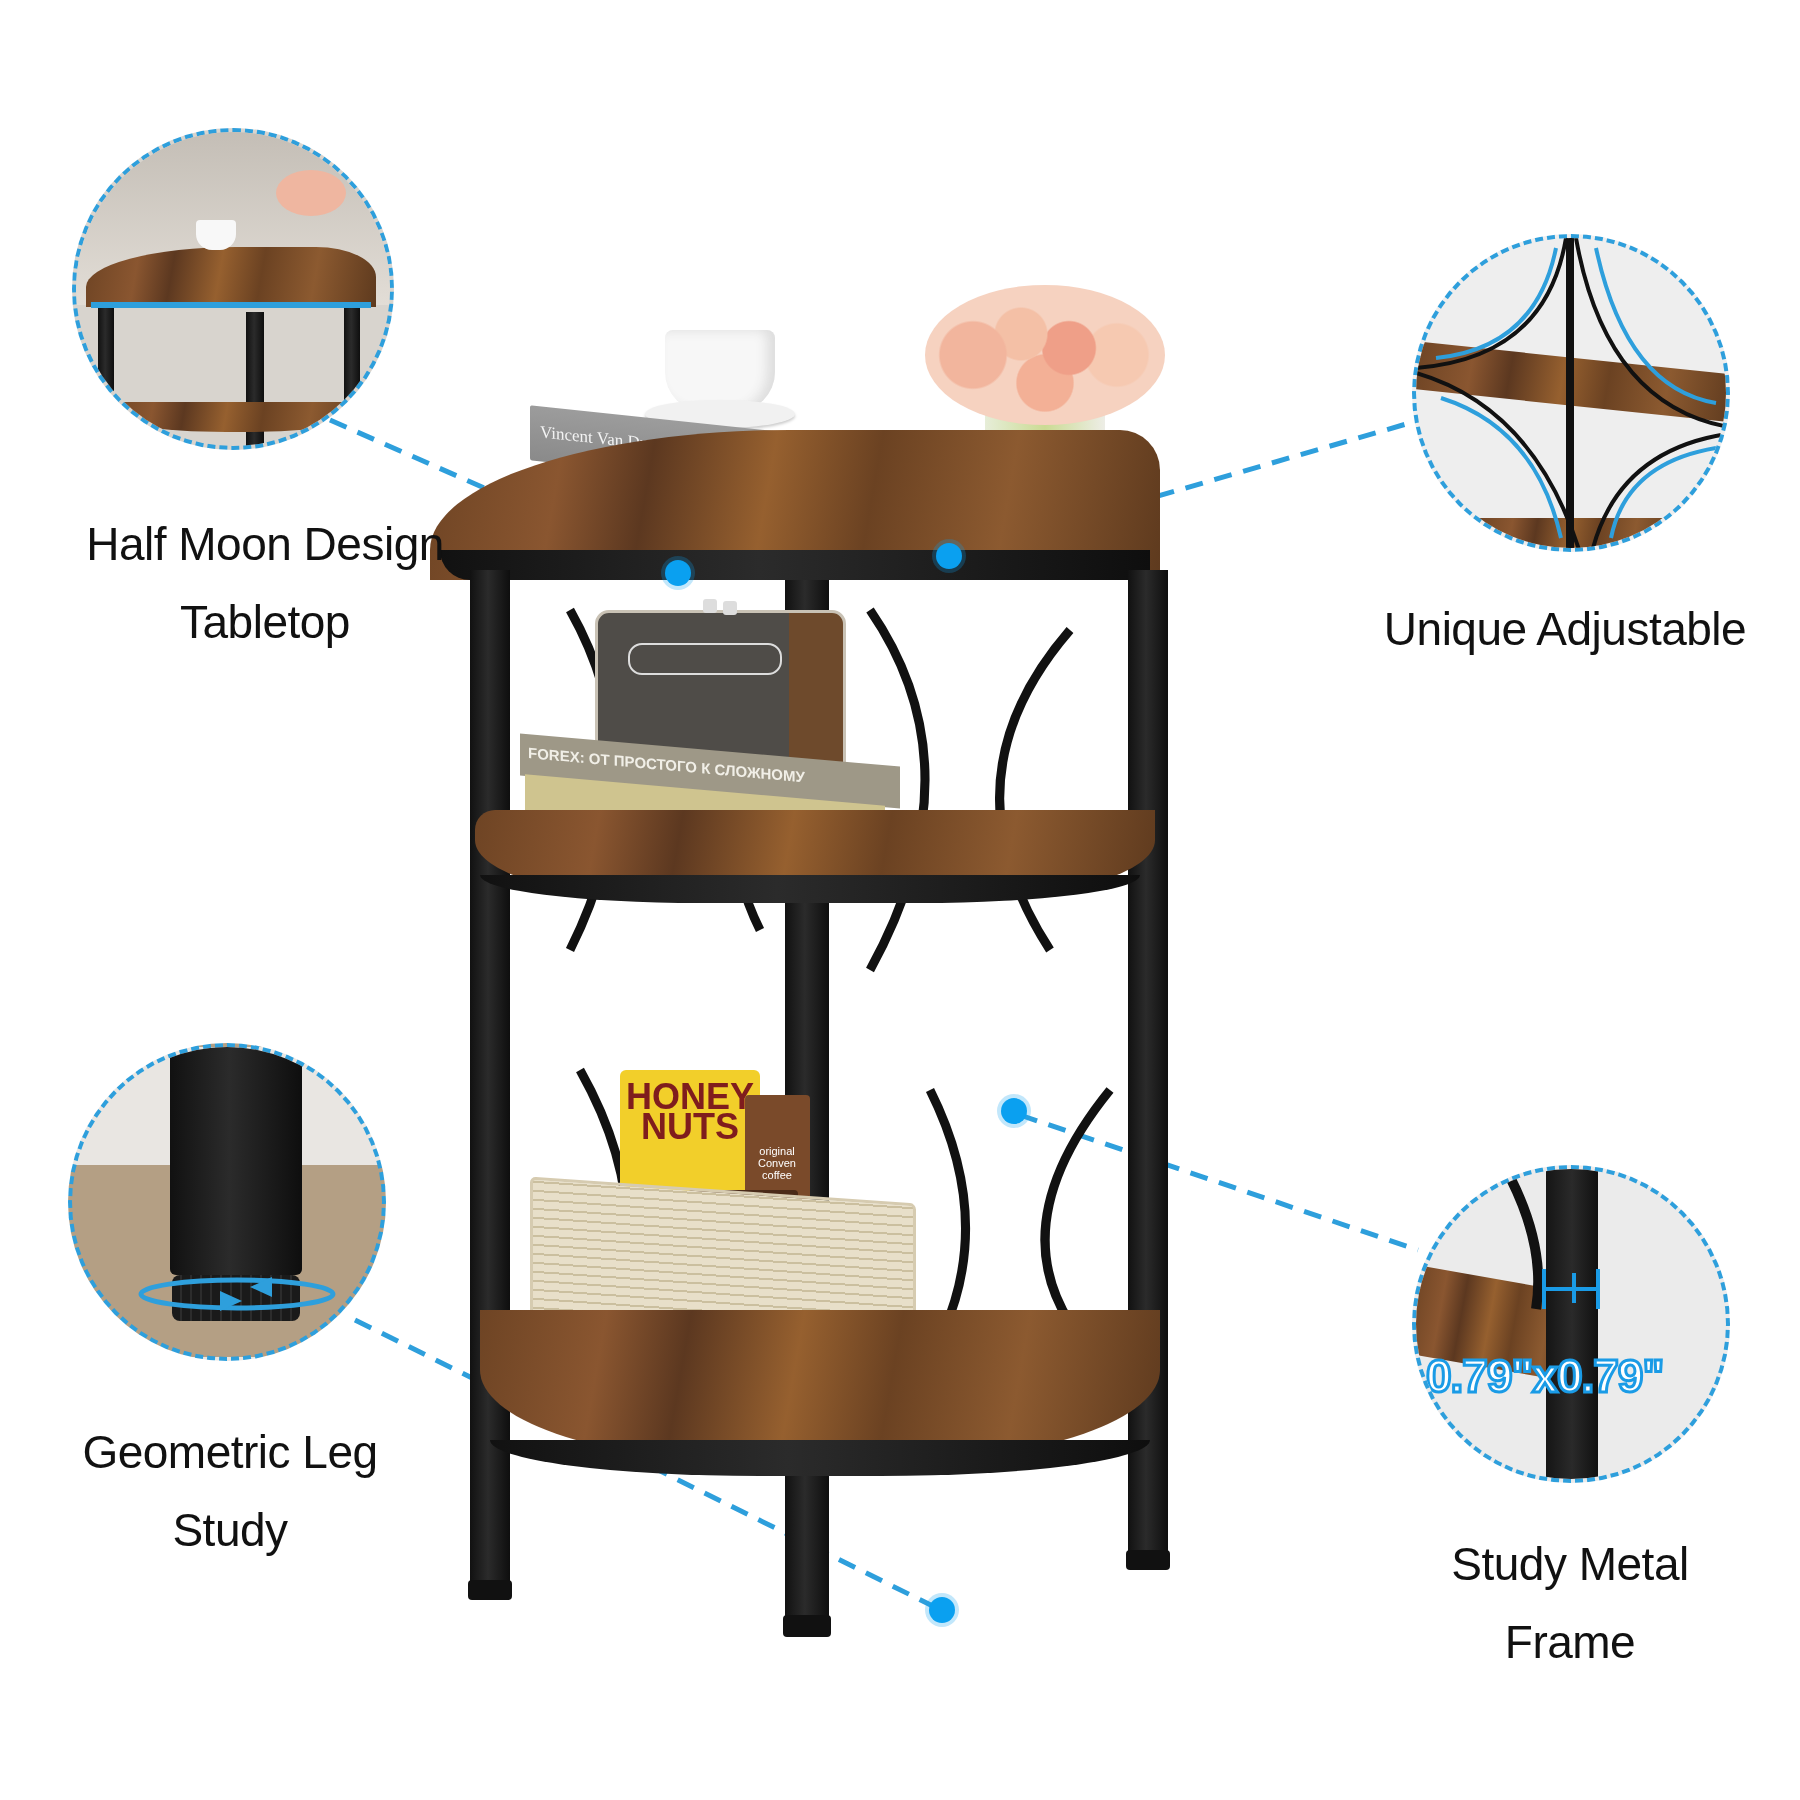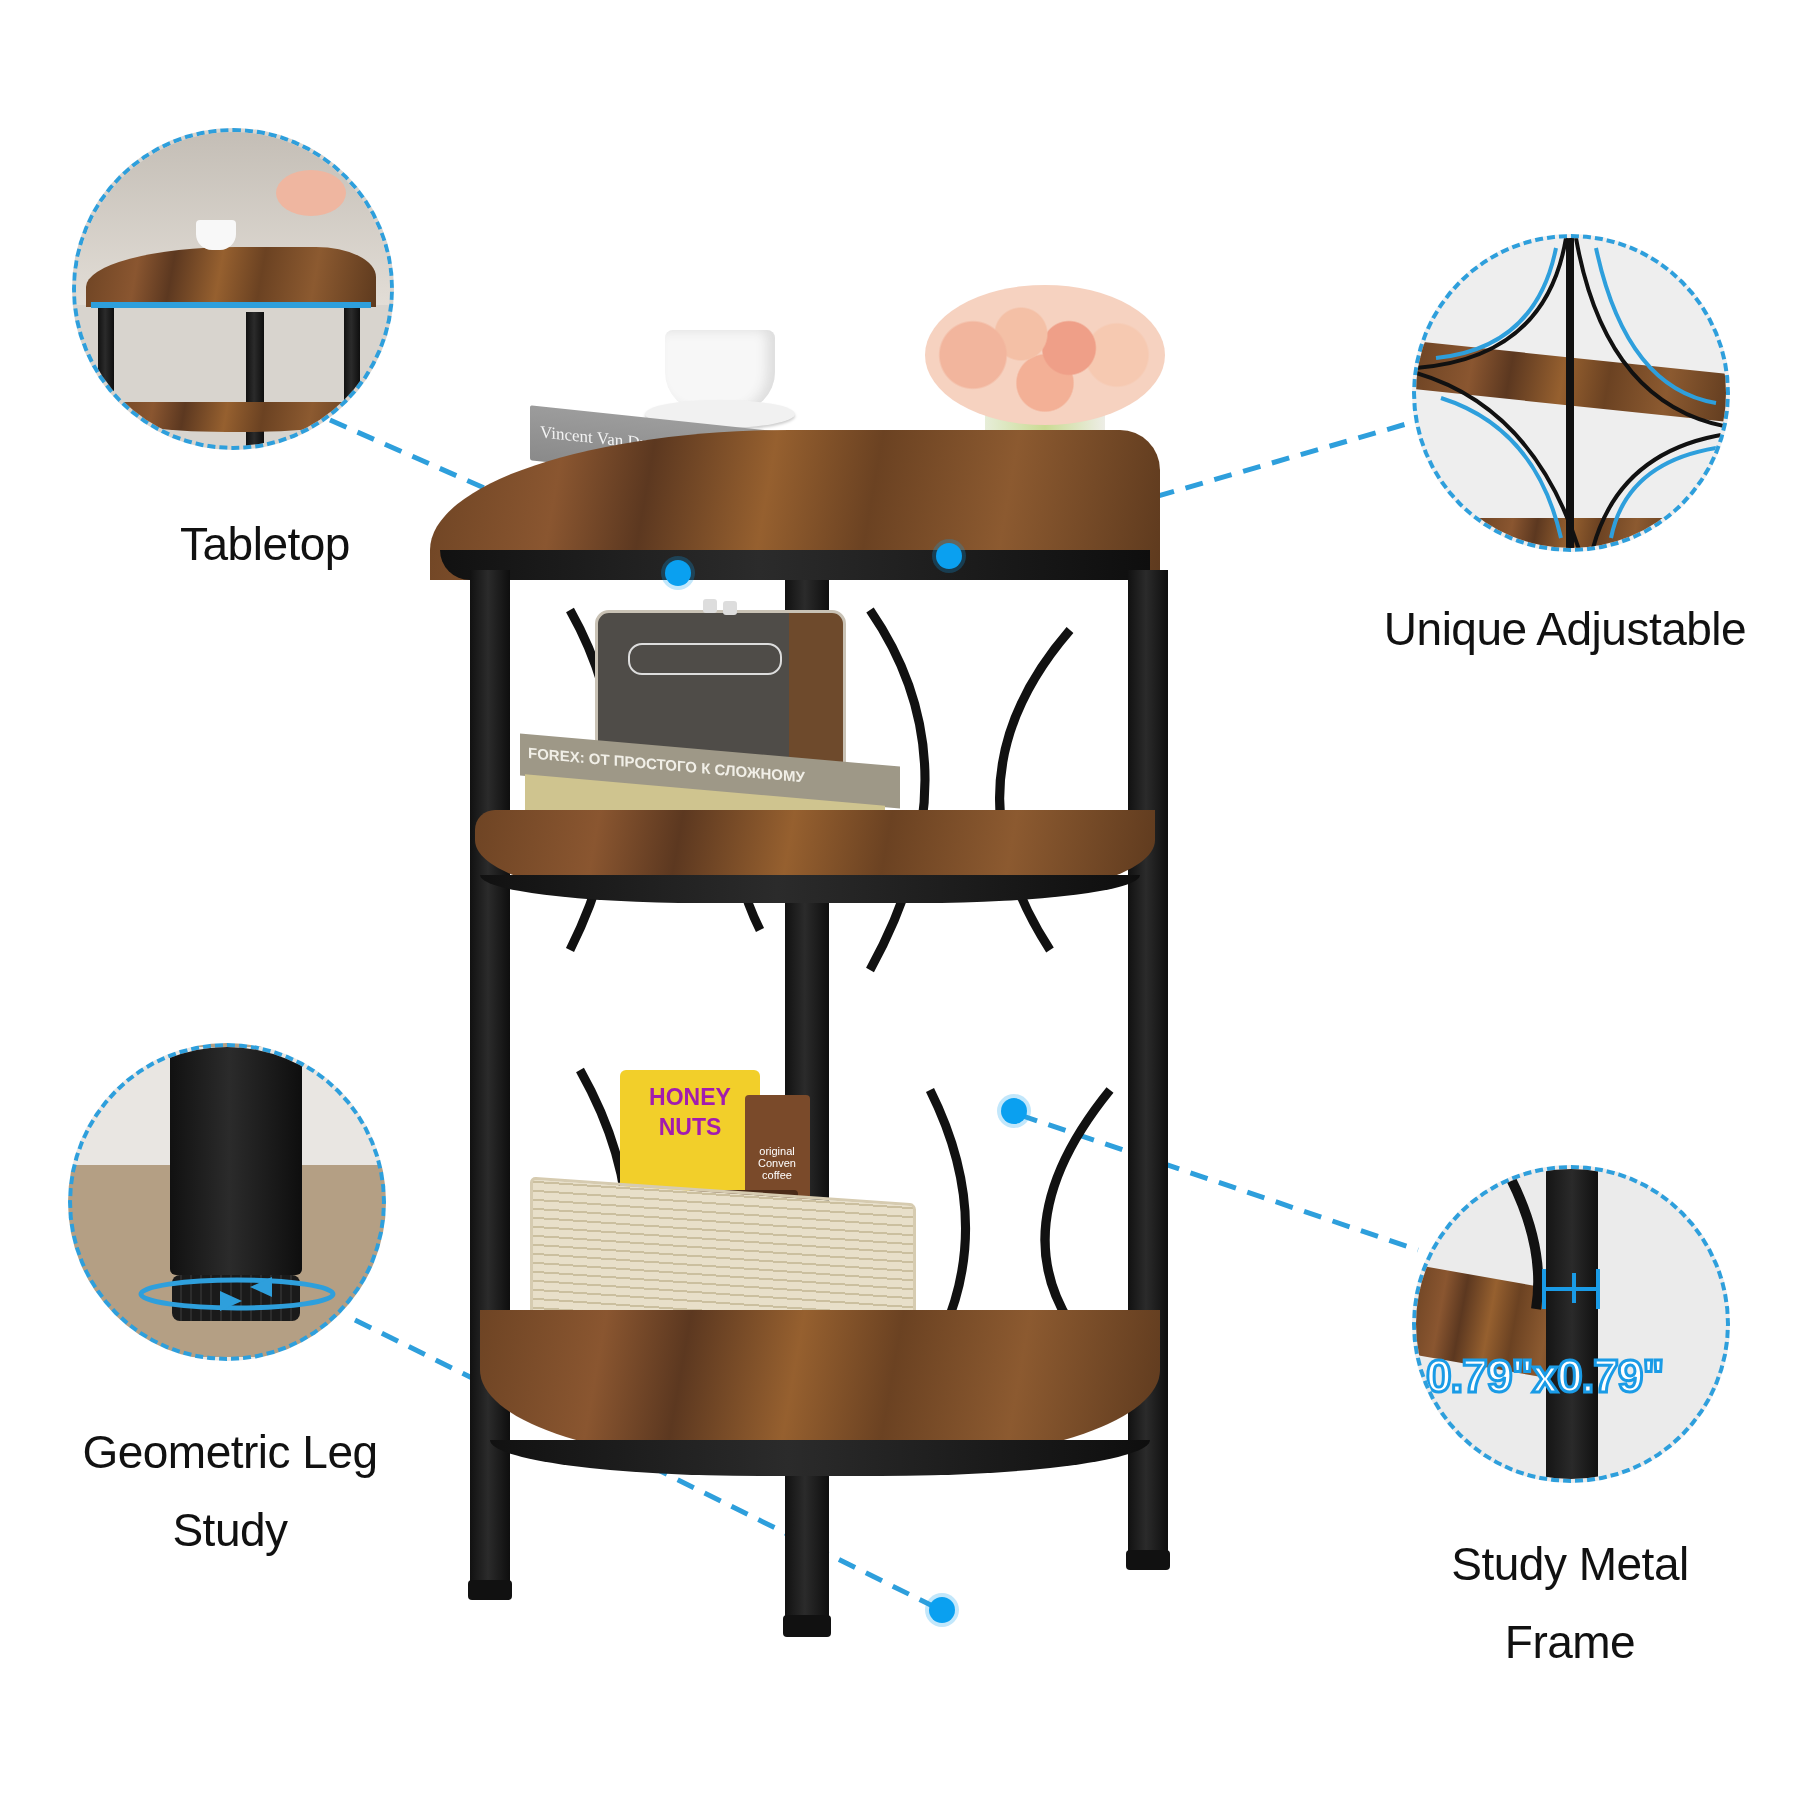--- a/index.html
+++ b/index.html
@@ -64,21 +64,21 @@
     <div style="position:absolute;left:125px;top:-12px;width:14px;height:14px;background:#ddd;border-radius:3px;"></div>
   </div>
   <div class="abs" style="left:40px;top:500px;width:380px;height:42px;background:#9e9887;transform:skewY(5deg);">
     <span style="position:absolute;left:8px;top:10px;font-size:15px;font-weight:bold;color:#f1efe7;white-space:nowrap;">FOREX: ОТ ПРОСТОГО К СЛОЖНОМУ</span>
   </div>
   <div class="abs" style="left:45px;top:540px;width:360px;height:48px;background:#cfc48f;transform:skewY(5deg);"></div>
   <div class="abs wood" style="left:-5px;top:560px;width:680px;height:90px;border-radius:20px 0 200px 200px / 20px 0 60px 60px;"></div>
   <div class="abs metal" style="left:0px;top:625px;width:660px;height:28px;border-radius:0 0 220px 220px / 0 0 28px 28px;"></div>
 
   <div class="abs" style="left:140px;top:820px;width:140px;height:190px;background:#f2cf2a;border-radius:6px;">
-    <span style="position:absolute;left:6px;top:12px;width:128px;font-size:23px;font-weight:bold;color:#a21caf;line-height:30px;text-align:center;">HONEY NUTS</span>
+    <span style="position:absolute;left:6px;top:12px;width:128px;font-size:36px;font-weight:bold;color:#7f1d1d;line-height:30px;text-align:center;">HONEY NUTS</span>
   </div>
   <div class="abs" style="left:265px;top:845px;width:65px;height:120px;background:#7a4a2a;border-radius:4px;">
     <span style="position:absolute;left:2px;top:50px;width:60px;font-size:11px;color:#fff;text-align:center;">original Conven coffee</span>
   </div>
   <div class="abs" style="left:208px;top:940px;width:110px;height:60px;background:#4a2a18;border-radius:4px;">
     <span style="position:absolute;right:4px;bottom:6px;font-size:10px;color:#fff;background:#c21e1e;border-radius:8px;padding:2px 4px;">Kawa</span>
   </div>
   <div class="abs" style="left:50px;top:940px;width:380px;height:190px;background:repeating-linear-gradient(0deg,#e8dfc9 0 7px,#cbbf9f 7px 9px);border:3px solid #d6cbb0;border-radius:6px;transform:skewY(4deg);"></div>
   <div class="abs wood" style="left:0px;top:1060px;width:680px;height:150px;border-radius:0 0 260px 260px / 0 0 90px 90px;"></div>
   <div class="abs metal" style="left:10px;top:1190px;width:660px;height:36px;border-radius:0 0 300px 300px / 0 0 40px 40px;"></div>
@@ -138,20 +138,21 @@
       <line x1="128" y1="100" x2="128" y2="140"></line>
       <line x1="182" y1="100" x2="182" y2="140"></line>
       <line x1="128" y1="120" x2="182" y2="120"></line>
       <line x1="158" y1="104" x2="158" y2="134"></line>
     </g>
   </svg>
   <div class="dim-text" style="left:10px;top:180px;">0.79"x0.79"</div>
 </div>
 
 <div class="label" style="left:30px;top:505px;width:470px;">
+  <span>Half Moon Design</span>
   <span>Tabletop</span>
 </div>
 <div class="label" style="left:1340px;top:590px;width:450px;">
   <span>Unique Adjustable</span>
 </div>
 <div class="label" style="left:20px;top:1413px;width:420px;">
   <span>Geometric Leg</span>
   <span>Study</span>
 </div>
 <div class="label" style="left:1370px;top:1525px;width:400px;">

